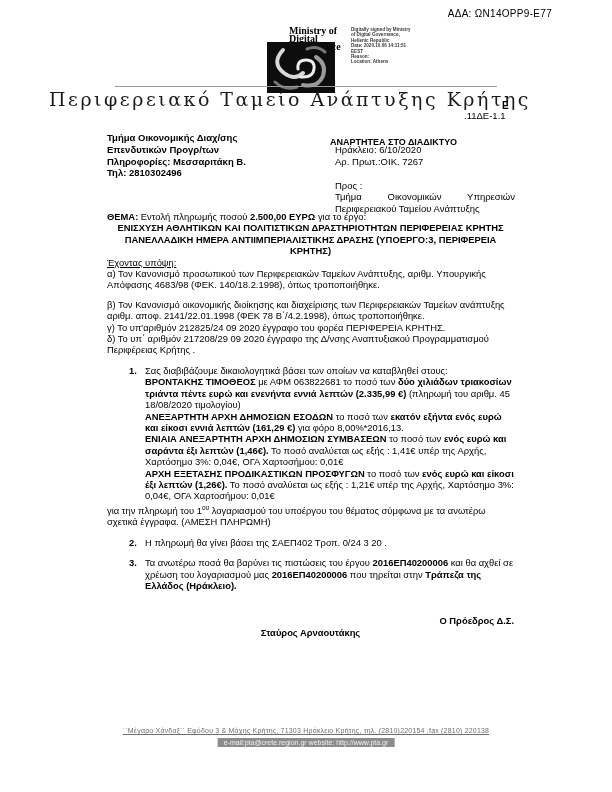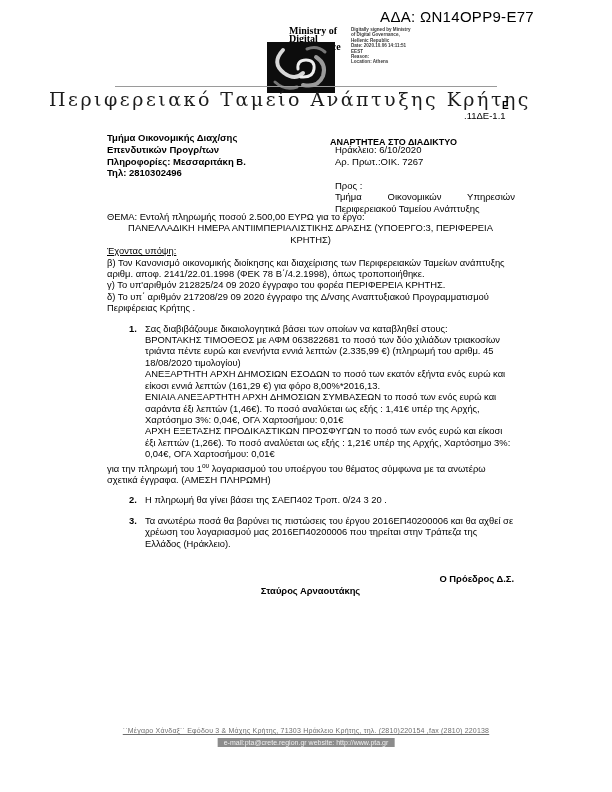--- a/index.html
+++ b/index.html
@@ -2,21 +2,21 @@
 <html><head>
 <meta charset="utf-8">
 <style>
   html,body { margin:0; padding:0; background:#e9e9e9; }
   .page {
     position:relative; width:612px; height:792px; margin:0 auto;
     background:#ffffff; font-family:"Liberation Sans", sans-serif;
     color:#000; overflow:hidden;
   }
   
-  .ada { position:absolute; top:8px; right:78px; font-size:15px; letter-spacing:.3px; }
+  .ada { position:absolute; top:8px; right:60px; font-size:10px; letter-spacing:.3px; }
   .ministry {
     position:absolute; left:289px; top:27px; width:62px;
     font-size:10px; font-weight:bold; line-height:8px;font-family:Liberation Serif, serif;
   }
   .sig-details {
     position:absolute; left:351px; top:27px; width:70px;
     font-size:4.6px; line-height:5.4px; color:#3a3a3a; font-weight:bold;
   }
   .logo { position:absolute; left:267px; top:42px; width:68px; height:51px; }
   .rule { position:absolute; left:115px; top:86px; width:382px; border-top:1.6px solid #9a9a9a; }
@@ -32,24 +32,24 @@
     position:absolute; left:107px; top:132px; font-size:9.5px; font-weight:bold; line-height:11.8px;
   }
   .meta { position:absolute; left:335px; top:144px; width:180px; font-size:9.5px; font-weight:normal; line-height:11.8px; }
   .meta .gap { height:12px; }
   .justify-last { text-align:justify; text-align-last:justify; }
   
   .body {
     position:absolute; left:107px; top:211px; width:407px;
     font-size:9.4px; line-height:11.4px;
   }
-  .b { font-weight:normal; }
+  .b { font-weight:bold; }
   .center { text-align:center; }
   .u { text-decoration:underline; }
-  .mt6 { margin-top:0; }
+  .mt6 { margin-top:8px; }
   .mt10 { margin-top:10px; }
   .oli { position:relative; padding-left:38px; margin-top:9px; }
   .oli .num { position:absolute; left:22px; top:0; font-weight:bold; }
   .sig-title { text-align:right; font-weight:bold; margin-top:24px; }
   .sig-name  { text-align:center; font-weight:bold; }
   sup { font-size:6.5px; }
   
   .footer-line1 {
     position:absolute; top:727px; left:0; width:100%; text-align:center;
     font-size:7px; color:#6f6f6f; text-decoration:underline; letter-spacing:.2px;
@@ -114,23 +114,25 @@
     <div>Προς :</div>
     <div class="justify-last">Τμήμα Οικονομικών Υπηρεσιών</div>
     <div>Περιφερειακού Ταμείου Ανάπτυξης</div>
   </div>
 
   <div class="body">
 
     <div>
       <span class="b">ΘΕΜΑ:</span><span> Εντολή πληρωμής ποσού </span><span class="b">2.500,00 ΕΥΡΩ</span><span> για το έργο:</span>
     </div>
+    <div class="b center">ΕΝΙΣΧΥΣΗ ΑΘΛΗΤΙΚΩΝ ΚΑΙ ΠΟΛΙΤΙΣΤΙΚΩΝ ΔΡΑΣΤΗΡΙΟΤΗΤΩΝ ΠΕΡΙΦΕΡΕΙΑΣ ΚΡΗΤΗΣ</div>
     <div class="b center">ΠΑΝΕΛΛΑΔΙΚΗ ΗΜΕΡΑ ΑΝΤΙΙΜΠΕΡΙΑΛΙΣΤΙΚΗΣ ΔΡΑΣΗΣ (ΥΠΟΕΡΓΟ:3, ΠΕΡΙΦΕΡΕΙΑ ΚΡΗΤΗΣ)</div>
 
     <div><span class="u">Έχοντας υπόψη:</span></div>
+    <div>α) Τον Κανονισμό προσωπικού των Περιφερειακών Ταμείων Ανάπτυξης, αριθμ. Υπουργικής Απόφασης 4683/98 (ΦΕΚ. 140/18.2.1998), όπως τροποποιήθηκε.</div>
     <div class="mt6">β) Τον Κανονισμό οικονομικής διοίκησης και διαχείρισης των Περιφερειακών Ταμείων ανάπτυξης αριθμ. αποφ. 2141/22.01.1998 (ΦΕΚ 78 Β΄/4.2.1998), όπως τροποποιήθηκε.</div>
     <div>γ) Το υπ'αριθμόν 212825/24 09 2020 έγγραφο του φορέα ΠΕΡΙΦΕΡΕΙΑ ΚΡΗΤΗΣ.</div>
     <div>δ) Το υπ΄ αριθμόν 217208/29 09 2020 έγγραφο της Δ/νσης Αναπτυξιακού Προγραμματισμού Περιφέρειας Κρήτης .</div>
 
     <div class="oli">
       <span class="num b">1.</span>
       <div>Σας διαβιβάζουμε δικαιολογητικά βάσει των οποίων να καταβληθεί στους:</div>
       <div>
         <span class="b">ΒΡΟΝΤΑΚΗΣ ΤΙΜΟΘΕΟΣ</span><span> με ΑΦΜ 063822681 το ποσό των </span><span class="b">δύο χιλιάδων τριακοσίων τριάντα πέντε ευρώ και ενενήντα εννιά λεπτών (2.335,99 €)</span><span> (πληρωμή του αριθμ. 45 18/08/2020 τιμολογίου)</span>
       </div>

